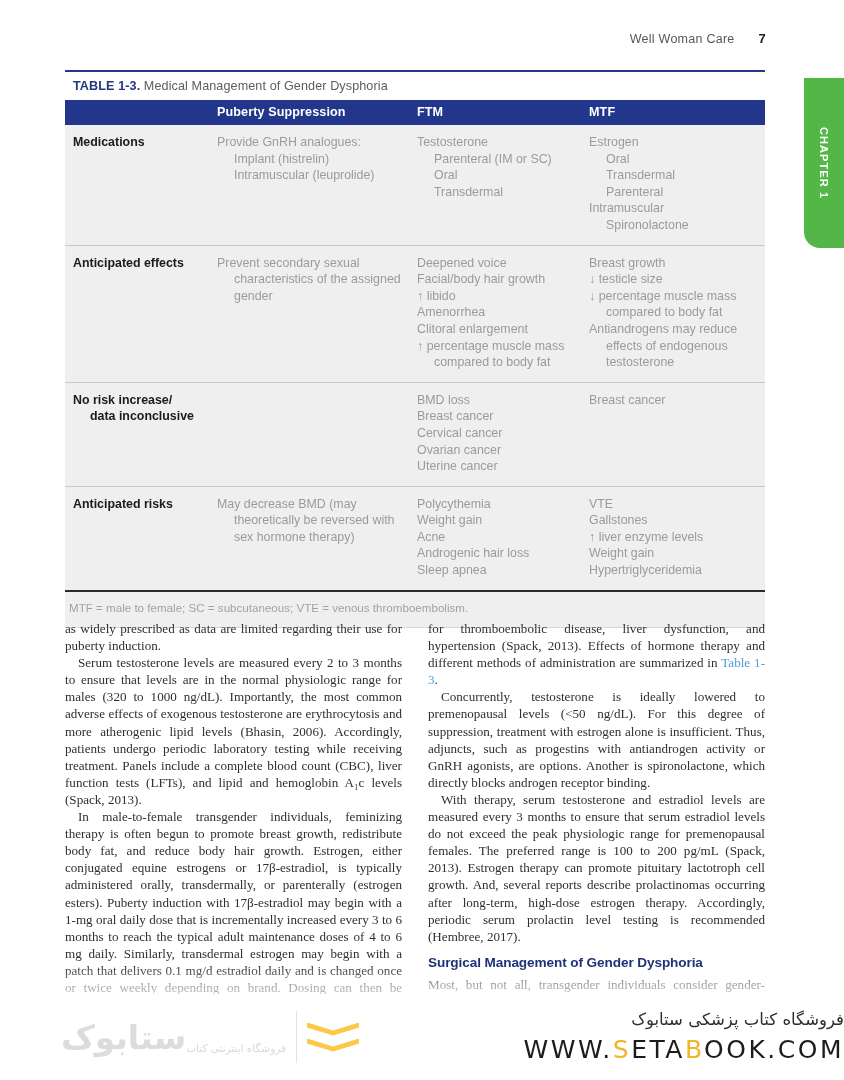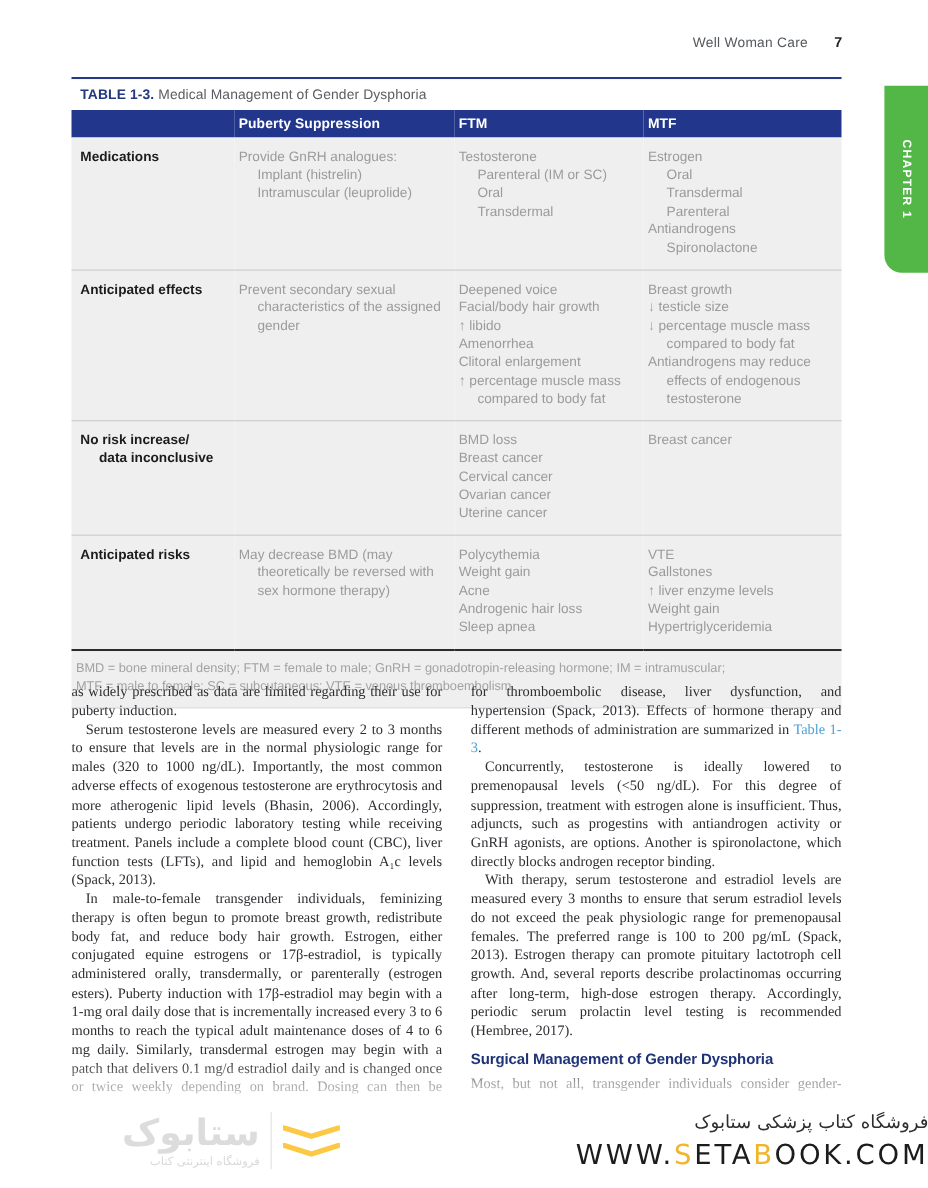--- a/index.html
+++ b/index.html
@@ -172,21 +172,21 @@
   }
   .banner-left {
     width: 420px;
     display: flex;
     align-items: center;
     justify-content: center;
     gap: 10px;
   }
   .logo-word {
     display: flex;
-    flex-direction: column;
+    flex-direction: row;
     align-items: flex-end;
   }
   .logo-script {
     font-family: "DejaVu Sans", sans-serif;
     font-size: 33px;
     font-weight: bold;
     color: #dcdcdc;
     line-height: 1;
     direction: rtl;
     letter-spacing: 1px;
@@ -270,21 +270,21 @@
               <span class="indent0">Testosterone</span>
               <span class="indent1">Parenteral (IM or SC)</span>
               <span class="indent1">Oral</span>
               <span class="indent1">Transdermal</span>
             </td>
             <td>
               <span class="indent0">Estrogen</span>
               <span class="indent1">Oral</span>
               <span class="indent1">Transdermal</span>
               <span class="indent1">Parenteral</span>
-              <span class="indent0">Antiandrogens</span>
+              <span class="indent0">Intramuscular</span>
               <span class="indent1">Spironolactone</span>
             </td>
           </tr>
           <tr>
             <td class="rowhdr">
               <span class="indent0">Anticipated effects</span>
             </td>
             <td>
               <span class="indent0">Prevent secondary sexual</span>
               <span class="indent1">characteristics of the assigned</span>
@@ -346,21 +346,20 @@
               <span class="indent0">VTE</span>
               <span class="indent0">Gallstones</span>
               <span class="indent0">↑ liver enzyme levels</span>
               <span class="indent0">Weight gain</span>
               <span class="indent0">Hypertriglyceridemia</span>
             </td>
           </tr>
         </tbody>
     </table>
     <div class="tbl-foot">
-      <div>BMD = bone mineral density; FTM = female to male; GnRH = gonadotropin-releasing hormone; IM = intramuscular;</div>
       <div>MTF = male to female; SC = subcutaneous; VTE = venous thromboembolism.</div>
     </div>
     <div class="tbl-rule-bottom"></div>
   </div>
 
   <div class="body-cols">
     <div class="col left">
       <p>as widely prescribed as data are limited regarding their use for puberty induction.</p>
       <p class="ind">Serum testosterone levels are measured every 2 to 3 months to ensure that levels are in the normal physiologic range for males (320 to 1000 ng/dL). Importantly, the most common adverse effects of exogenous testosterone are erythrocytosis and more atherogenic lipid levels (Bhasin, 2006). Accordingly, patients undergo periodic laboratory testing while receiving treatment. Panels include a complete blood count (CBC), liver function tests (LFTs), and lipid and hemoglobin A₁c levels (Spack, 2013).</p>
       <p class="ind">In male-to-female transgender individuals, feminizing therapy is often begun to promote breast growth, redistribute body fat, and reduce body hair growth. Estrogen, either conjugated equine estrogens or 17β-estradiol, is typically administered orally, transdermally, or parenterally (estrogen esters). Puberty induction with 17β-estradiol may begin with a 1-mg oral daily dose that is incrementally increased every 3 to 6 months to reach the typical adult maintenance doses of 4 to 6 mg daily. Similarly, transdermal estrogen may begin with a patch that delivers 0.1 mg/d estradiol daily and is changed once or twice weekly depending on brand. Dosing can then be incrementally raised to a daily 0.4 mg/d dose, which is achieved by wearing multiple 0.1 mg/d patches (Deutsch, 2018). As with any patient</p>

